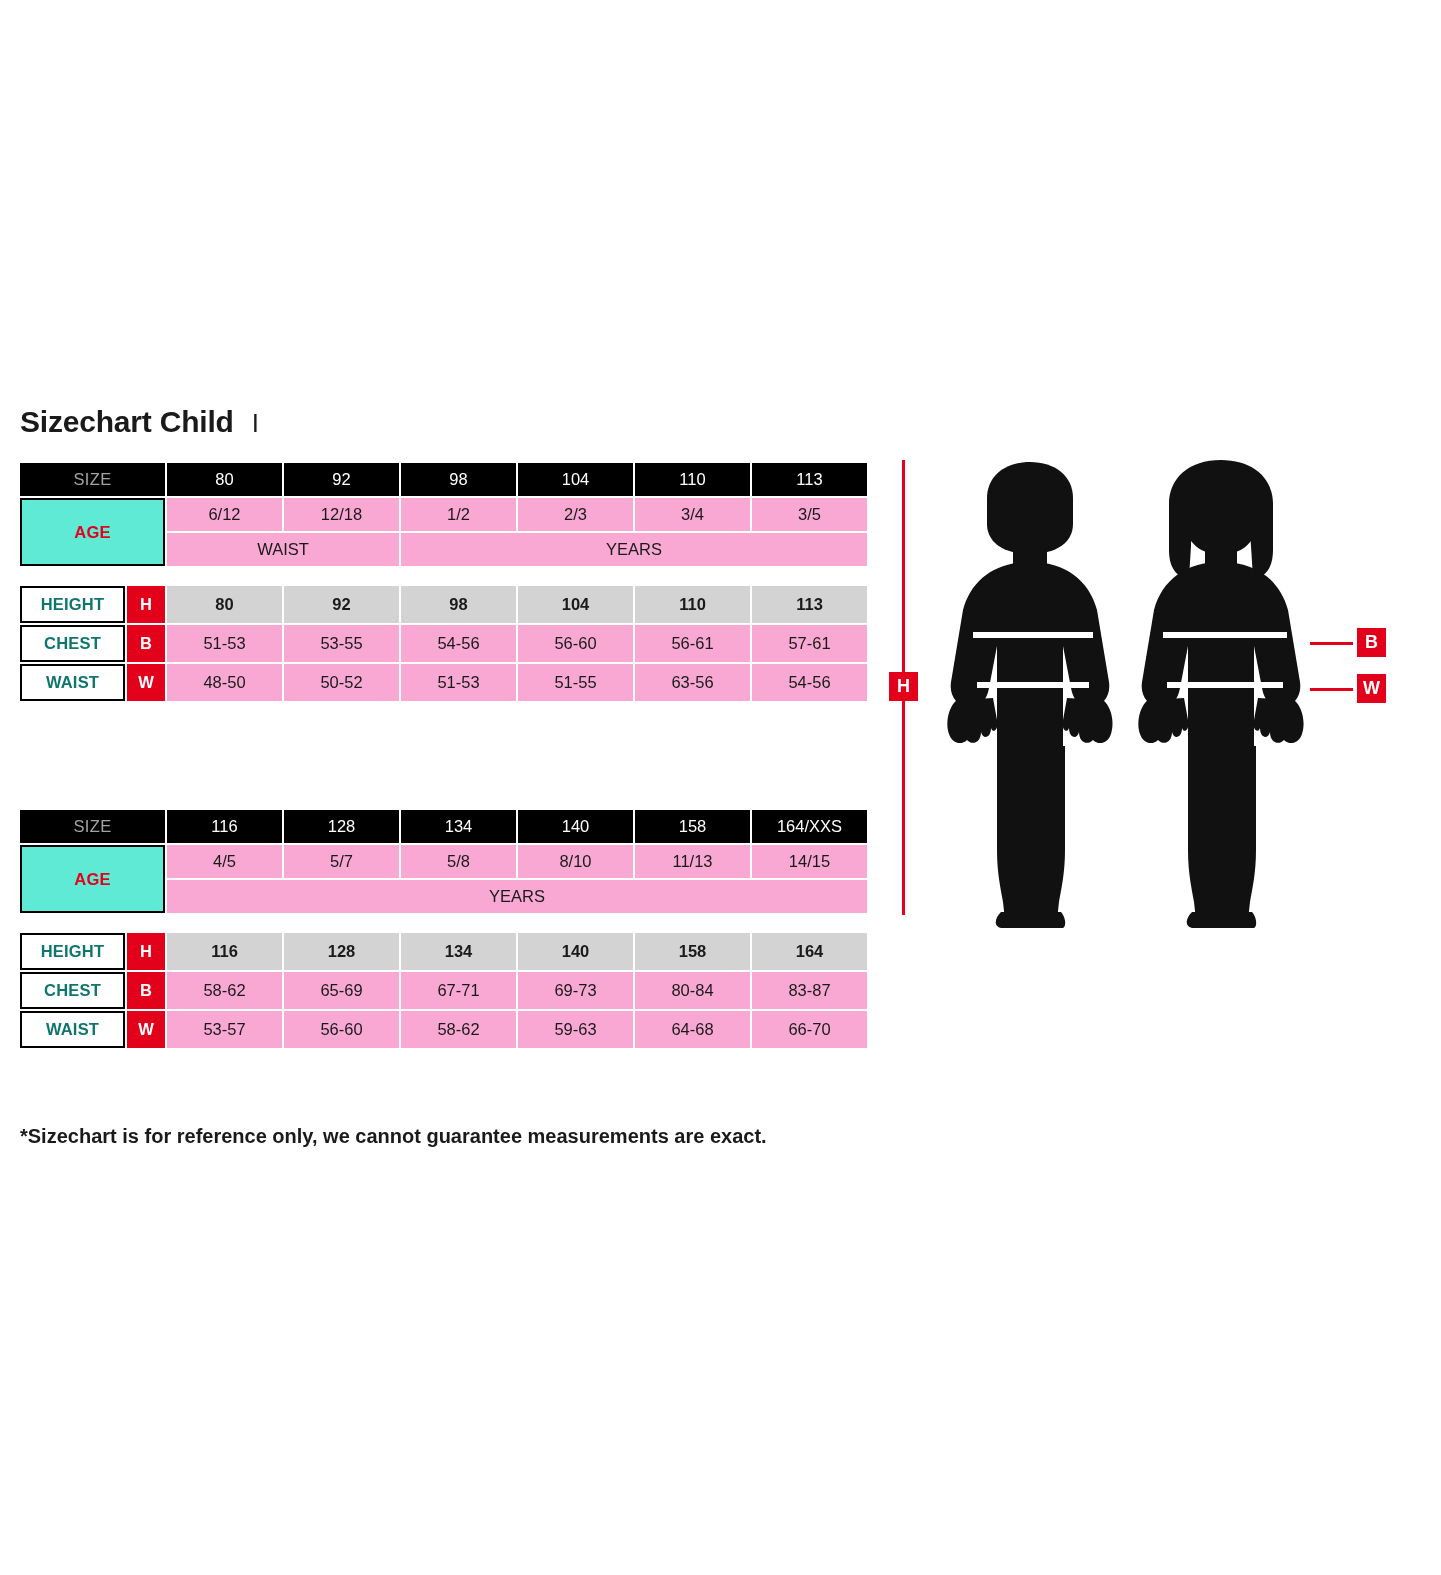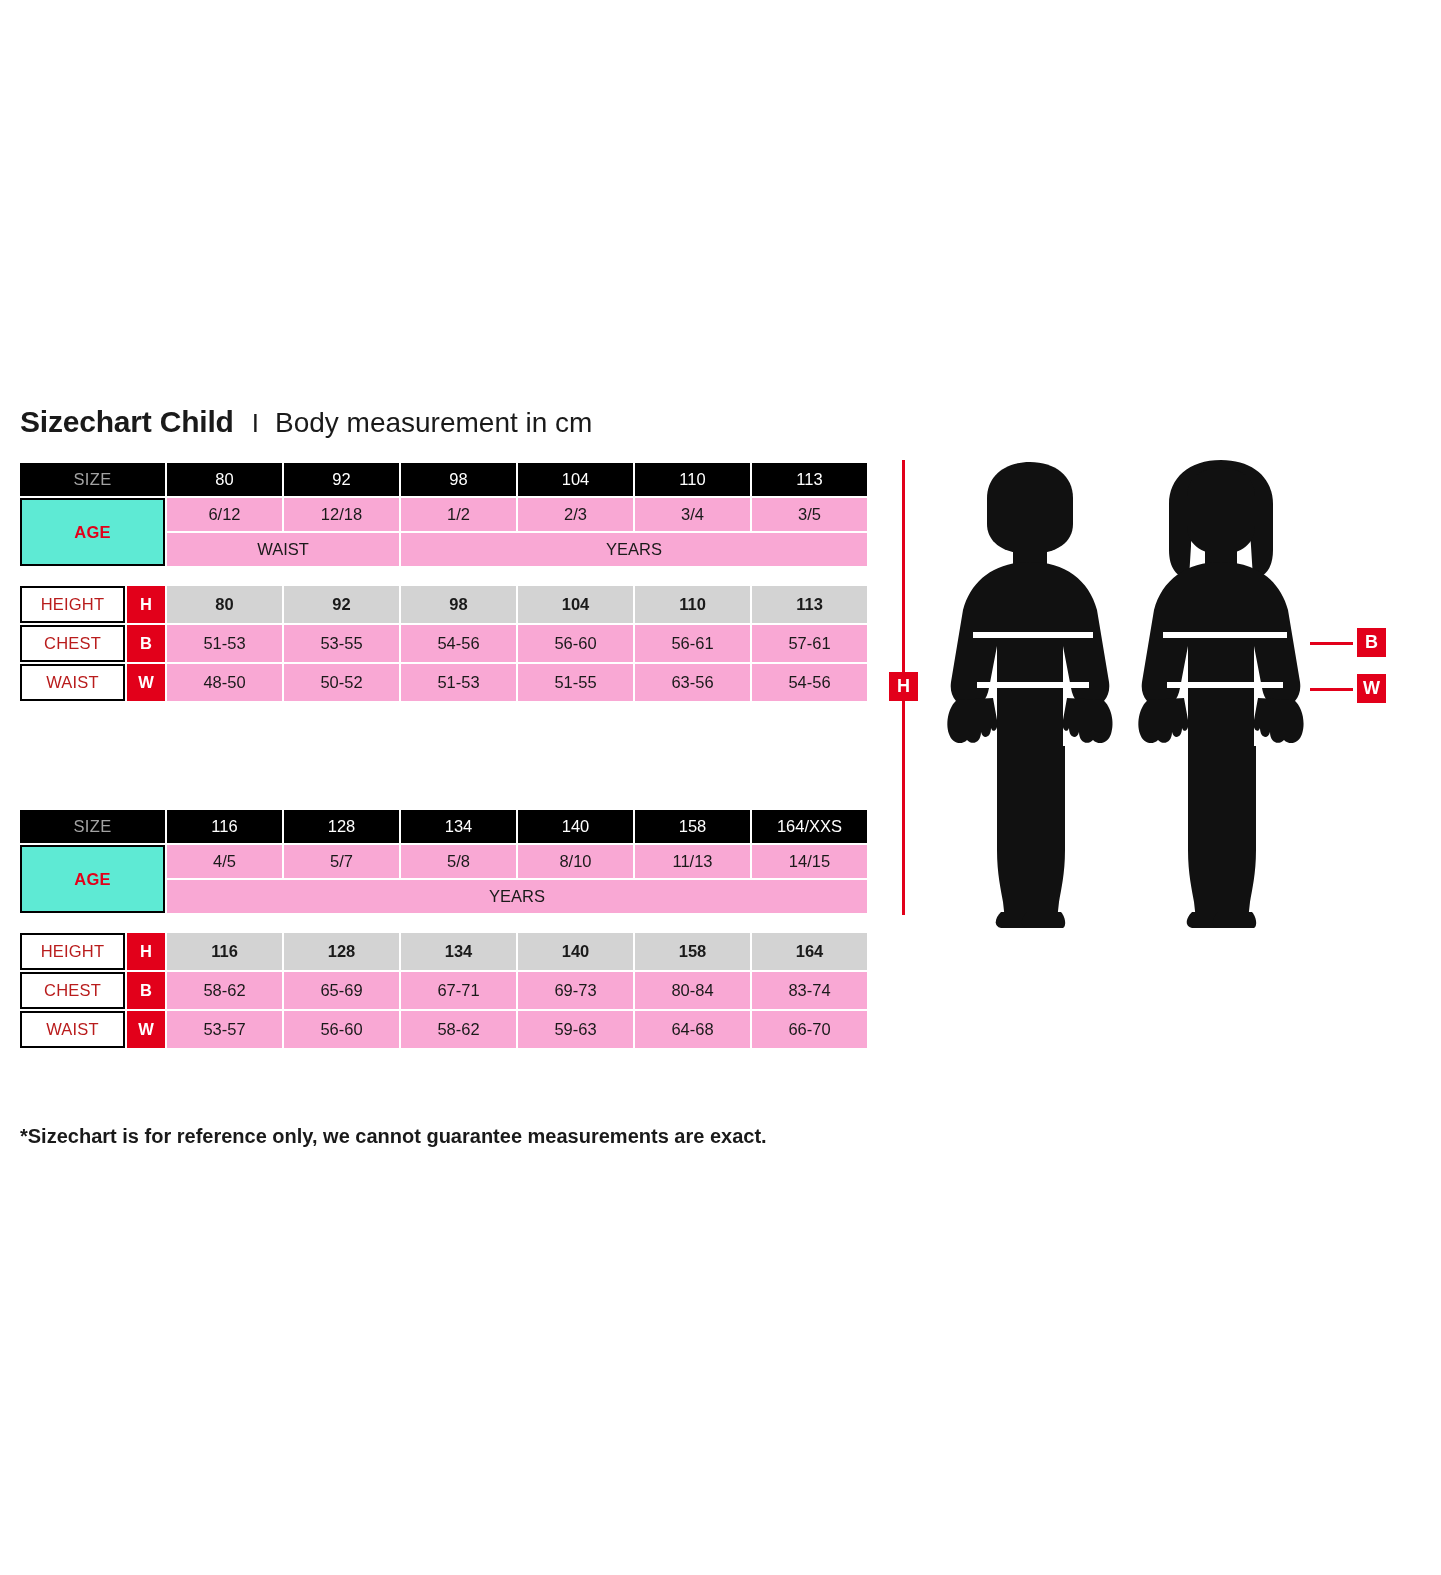--- a/index.html
+++ b/index.html
@@ -98,22 +98,22 @@
   .cell-age {
     background: #5eead4;
     color: #e2001a;
     font-weight: bold;
     border: 2px solid #000000;
     font-size: 16.5px;
     letter-spacing: 0.3px;
   }
   .cell-rowlabel {
     background: #ffffff;
-    color: #b91c1c;
-    font-weight: normal;
+    color: #0f766e;
+    font-weight: bold;
     border: 2px solid #000000;
     font-size: 15.5px;
     letter-spacing: 0.2px;
   }
   .cell-tag {
     background: #e2001a;
     color: #ffffff;
     font-weight: bold;
     font-size: 18px;
   }
@@ -212,21 +212,20 @@
   }
 </style>
 </head>
 <body>
 
 <div id="root">
 
   <div class="title-row">
     <span class="title-main">Sizechart Child</span>
     <span class="title-sep">I</span>
-    <span class="title-sub">Body measurement in cm</span>
   </div>
 
   <table class="sz-table" id="table-1">
     <colgroup>
       <col class="c-label">
         <col class="c-tag">
       <col class="c-data">
         <col class="c-data">
         <col class="c-data">
       <col class="c-data">
@@ -339,21 +338,21 @@
         <td class="cell-grey-bold">164</td>
       </tr>
       <tr>
         <td class="cell-rowlabel">CHEST</td>
         <td class="cell-tag">B</td>
         <td class="cell-grey">58-62</td>
         <td class="cell-grey">65-69</td>
         <td class="cell-grey">67-71</td>
         <td class="cell-grey">69-73</td>
         <td class="cell-grey">80-84</td>
-        <td class="cell-grey">83-74</td>
+        <td class="cell-grey">83-87</td>
       </tr>
       <tr>
         <td class="cell-rowlabel">WAIST</td>
         <td class="cell-tag">W</td>
         <td class="cell-grey">53-57</td>
         <td class="cell-grey">56-60</td>
         <td class="cell-grey">58-62</td>
         <td class="cell-grey">59-63</td>
         <td class="cell-grey">64-68</td>
         <td class="cell-grey">66-70</td>

